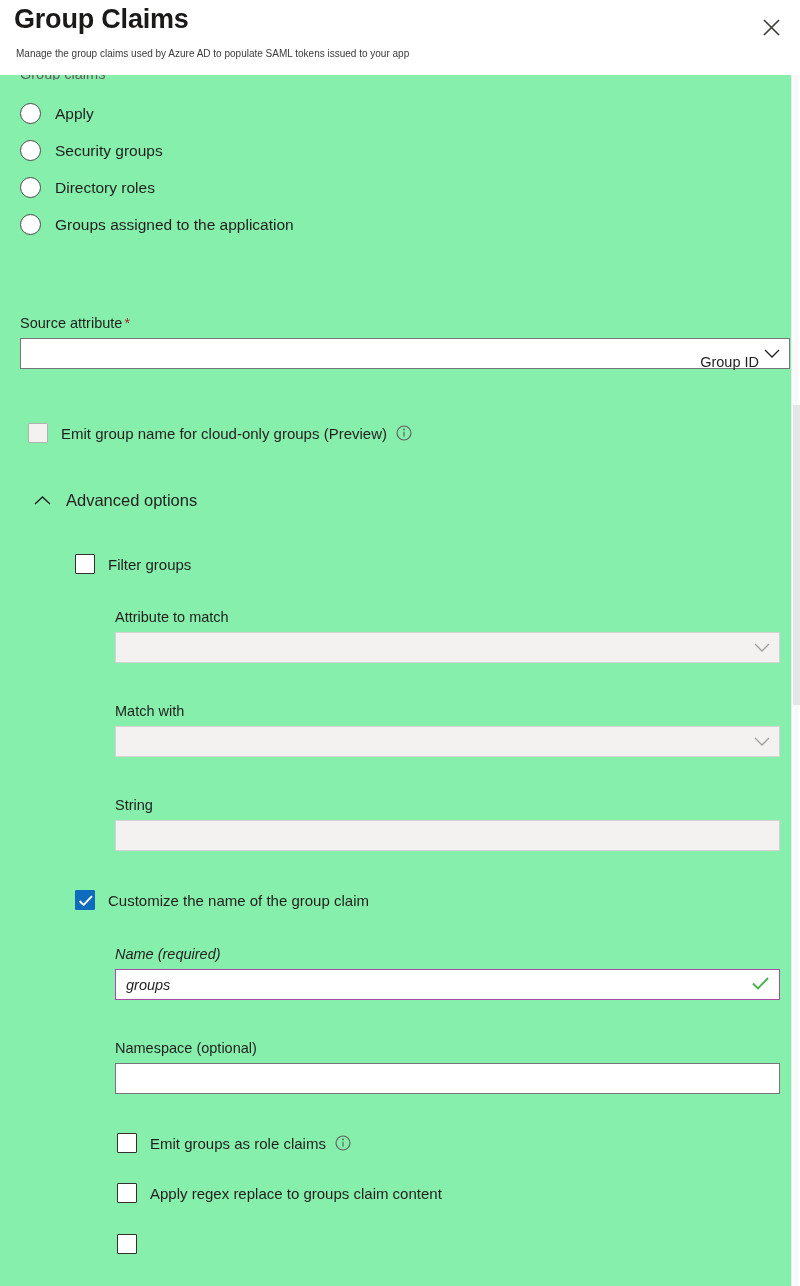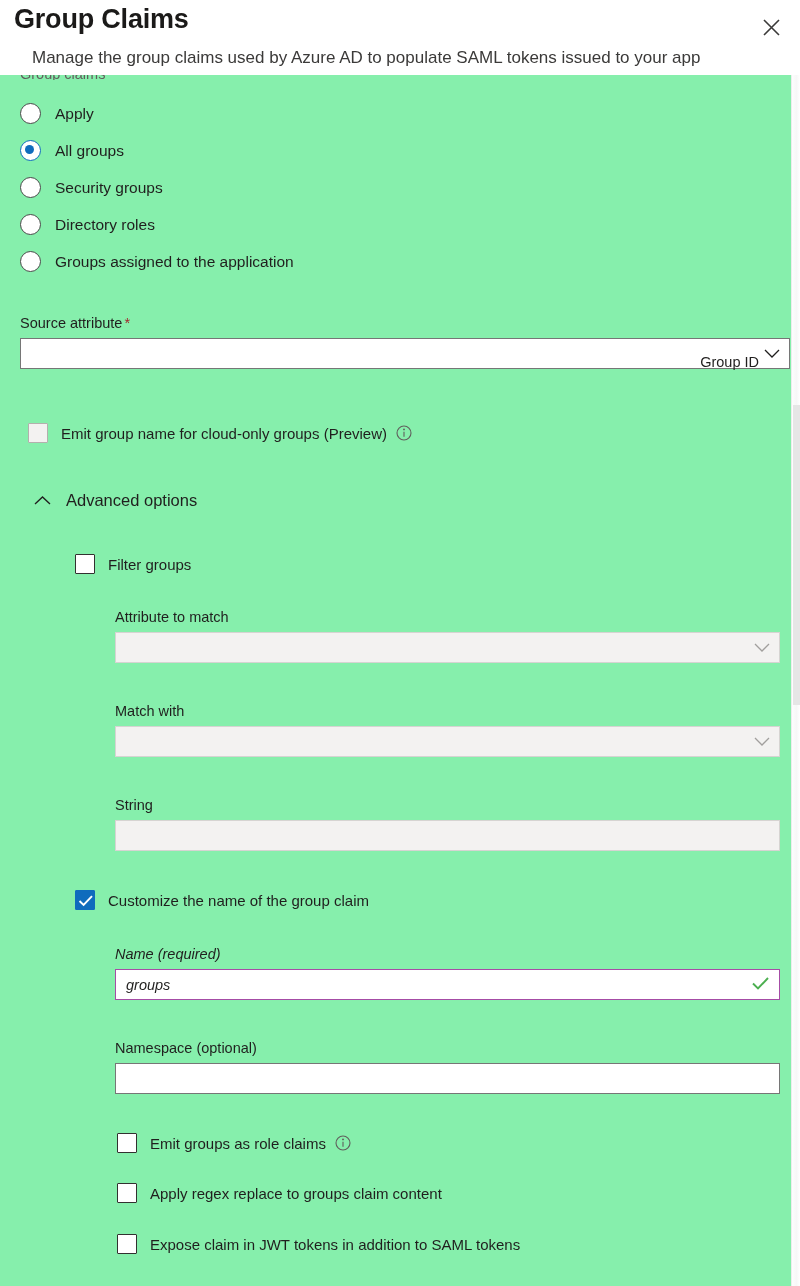--- a/index.html
+++ b/index.html
@@ -12,22 +12,22 @@
   }
   .panel { position: relative; width: 800px; height: 1286px; background: #86efac; }
 
   
   .header { position: absolute; left: 0; top: 0; width: 800px; height: 75px; background: #fff; z-index: 5; }
   .title {
     position: absolute; left: 14px; top: 4px;
     font-size: 27px; font-weight: 700; letter-spacing: -0.2px; color: #1b1a19;
   }
   .subtitle {
-    position: absolute; left: 32px; top: 48px;
-    font-size: 17px; color: #3b3a39; white-space: nowrap;
+    position: absolute; left: 16px; top: 48px;
+    font-size: 10px; color: #3b3a39; white-space: nowrap;
   }
   .close-btn {
     position: absolute; right: 12px; top: 10px;
     width: 34px; height: 34px; border: none; background: transparent;
     cursor: pointer; display: flex; align-items: center; justify-content: center;
   }
   .close-btn svg { display: block; }
 
   
   .scroll-body {
@@ -142,24 +142,20 @@
 
       <div class="clipped-sliver">Group claims</div>
 
       <div class="radio-group">
 
         <div class="radio-row">
           <span class="radio-mark"></span>
           <span class="radio-label">Apply</span>
         </div>
 
-        <div class="radio-row selected">
-          <span class="radio-mark"></span>
-          <span class="radio-label">All groups</span>
-        </div>
 
         <div class="radio-row">
           <span class="radio-mark"></span>
           <span class="radio-label">Security groups</span>
         </div>
 
         <div class="radio-row">
           <span class="radio-mark"></span>
           <span class="radio-label">Directory roles</span>
         </div>
@@ -292,21 +288,20 @@
       <div style="position:absolute; left:117px; top:1108px;">
         <div class="cb-row">
           <span class="cb-mark"></span>
           <span class="cb-label">Apply regex replace to groups claim content</span>
         </div>
       </div>
 
       <div style="position:absolute; left:117px; top:1159px;">
         <div class="cb-row">
           <span class="cb-mark"></span>
-          <span class="cb-label">Expose claim in JWT tokens in addition to SAML tokens</span>
         </div>
       </div>
 
     </div>
   </div>
 
   <div class="scrollbar-track">
     <div class="scrollbar-thumb"></div>
   </div>
 

